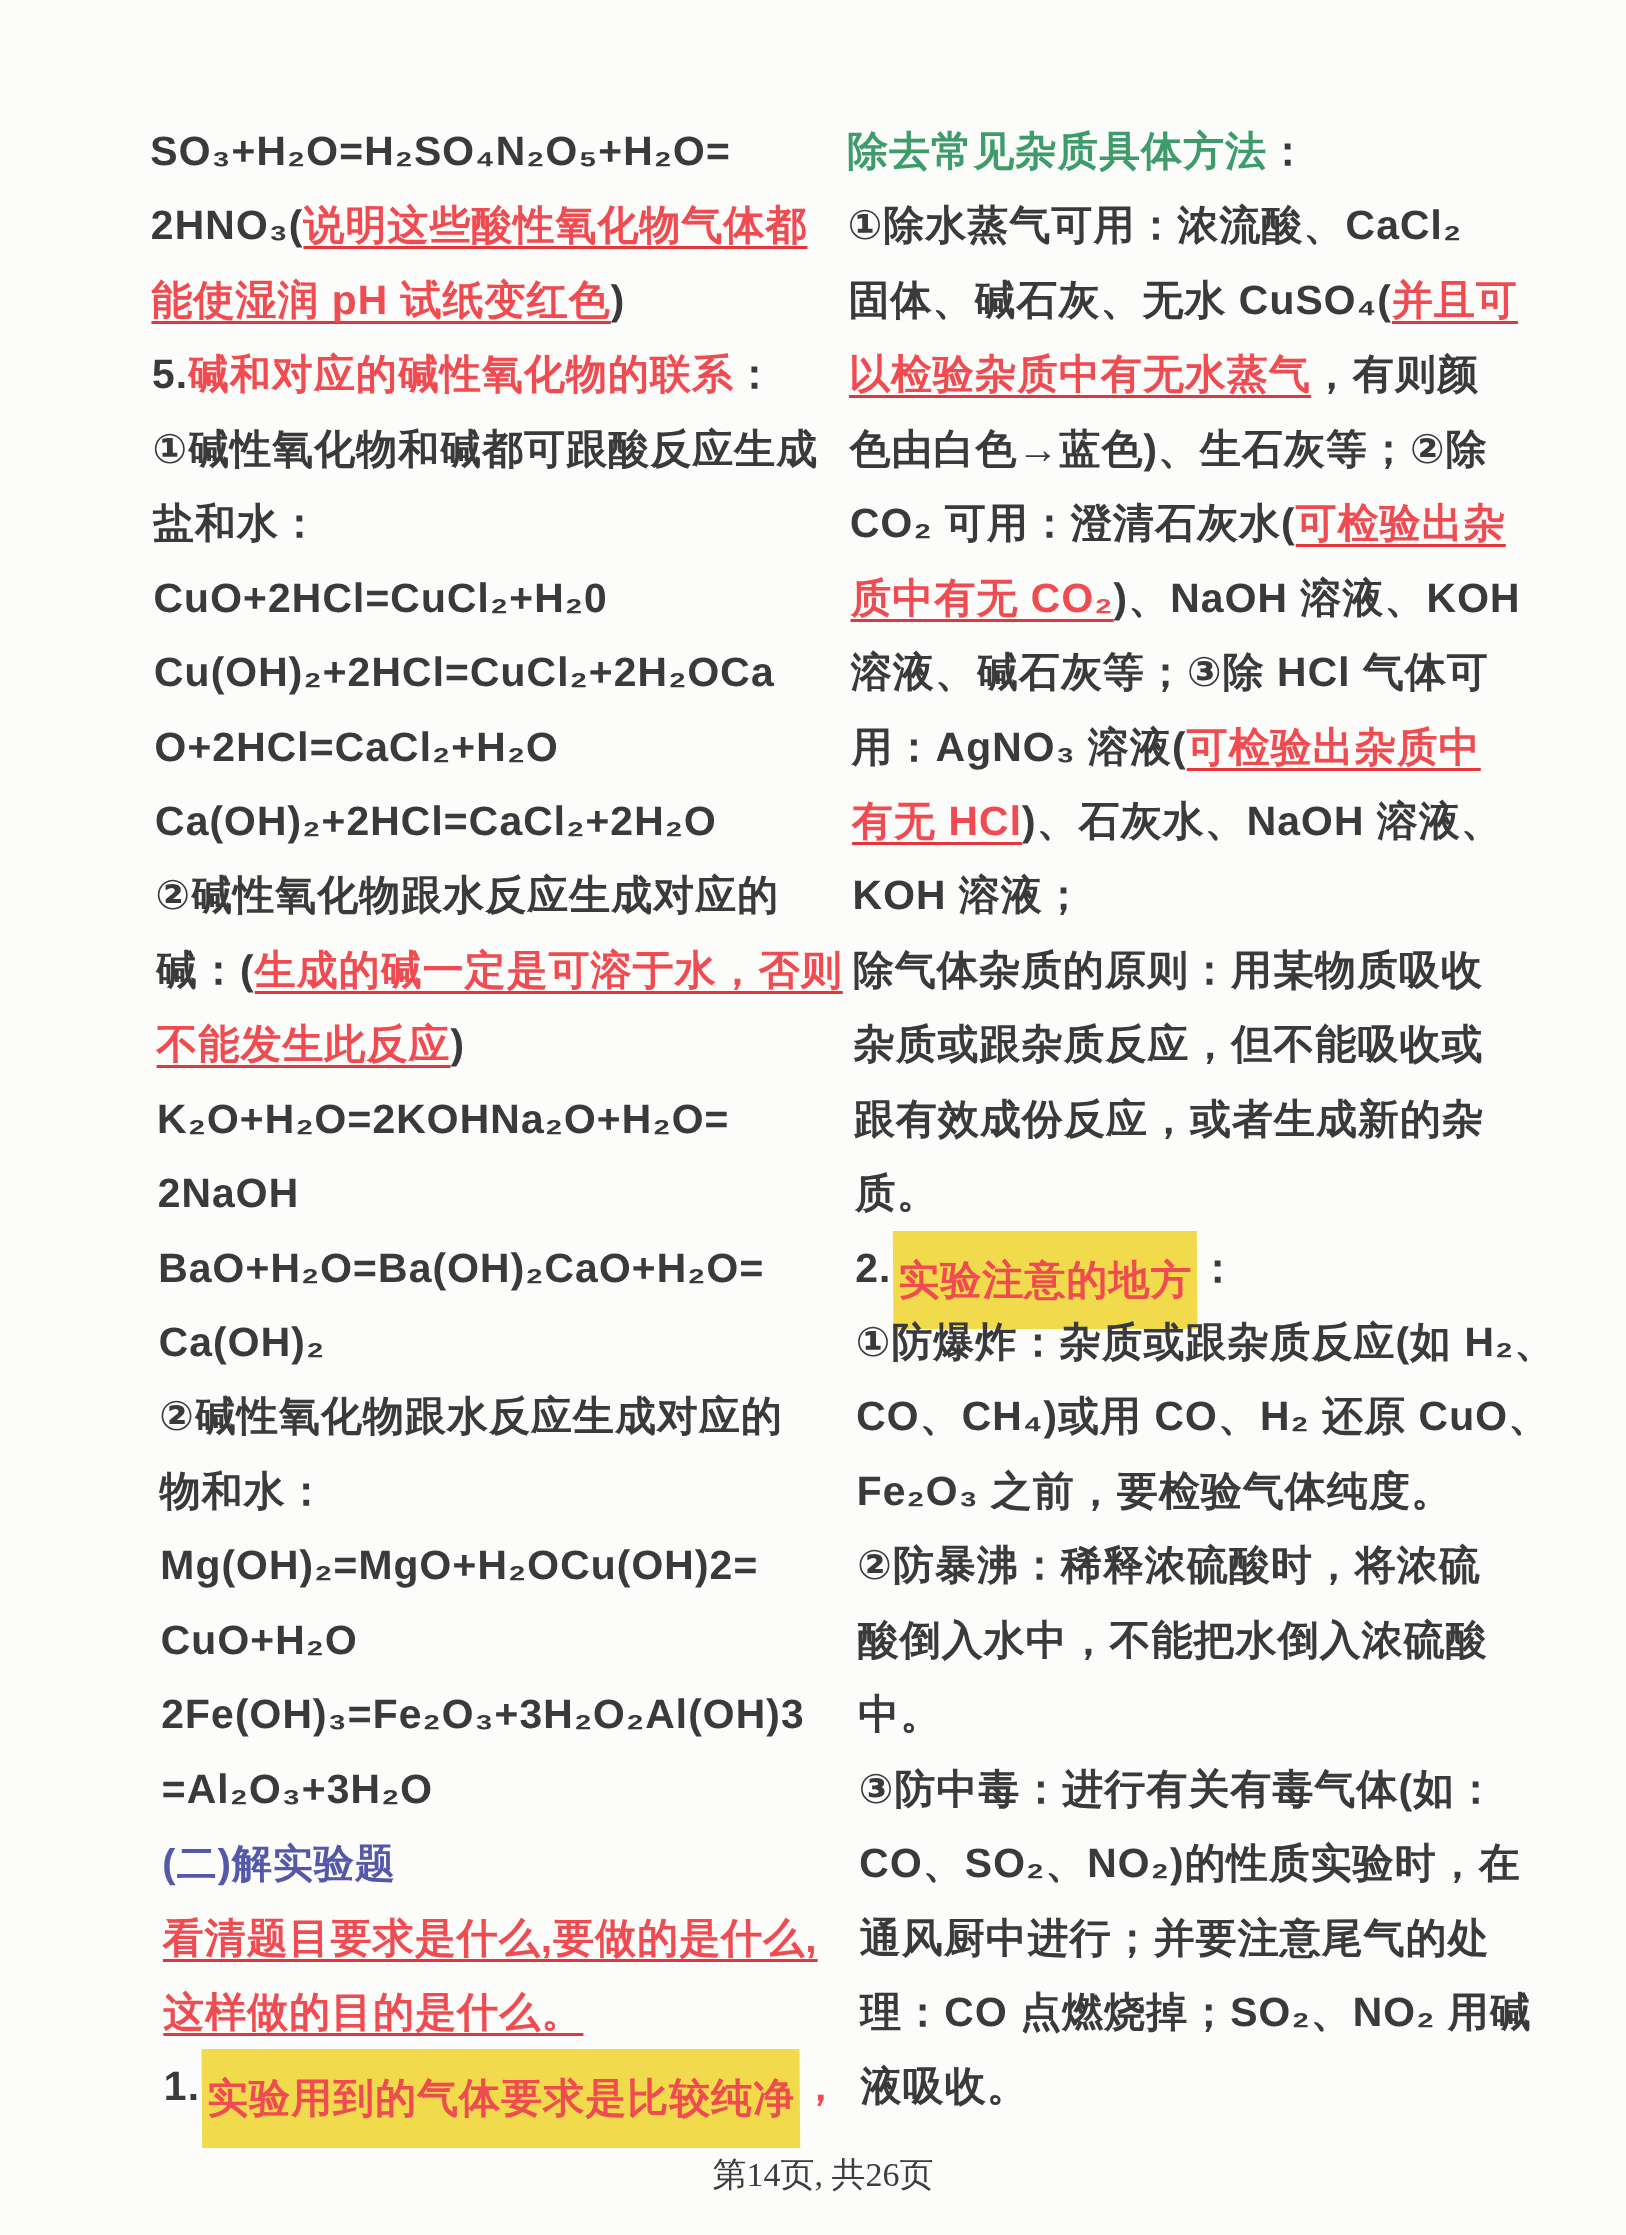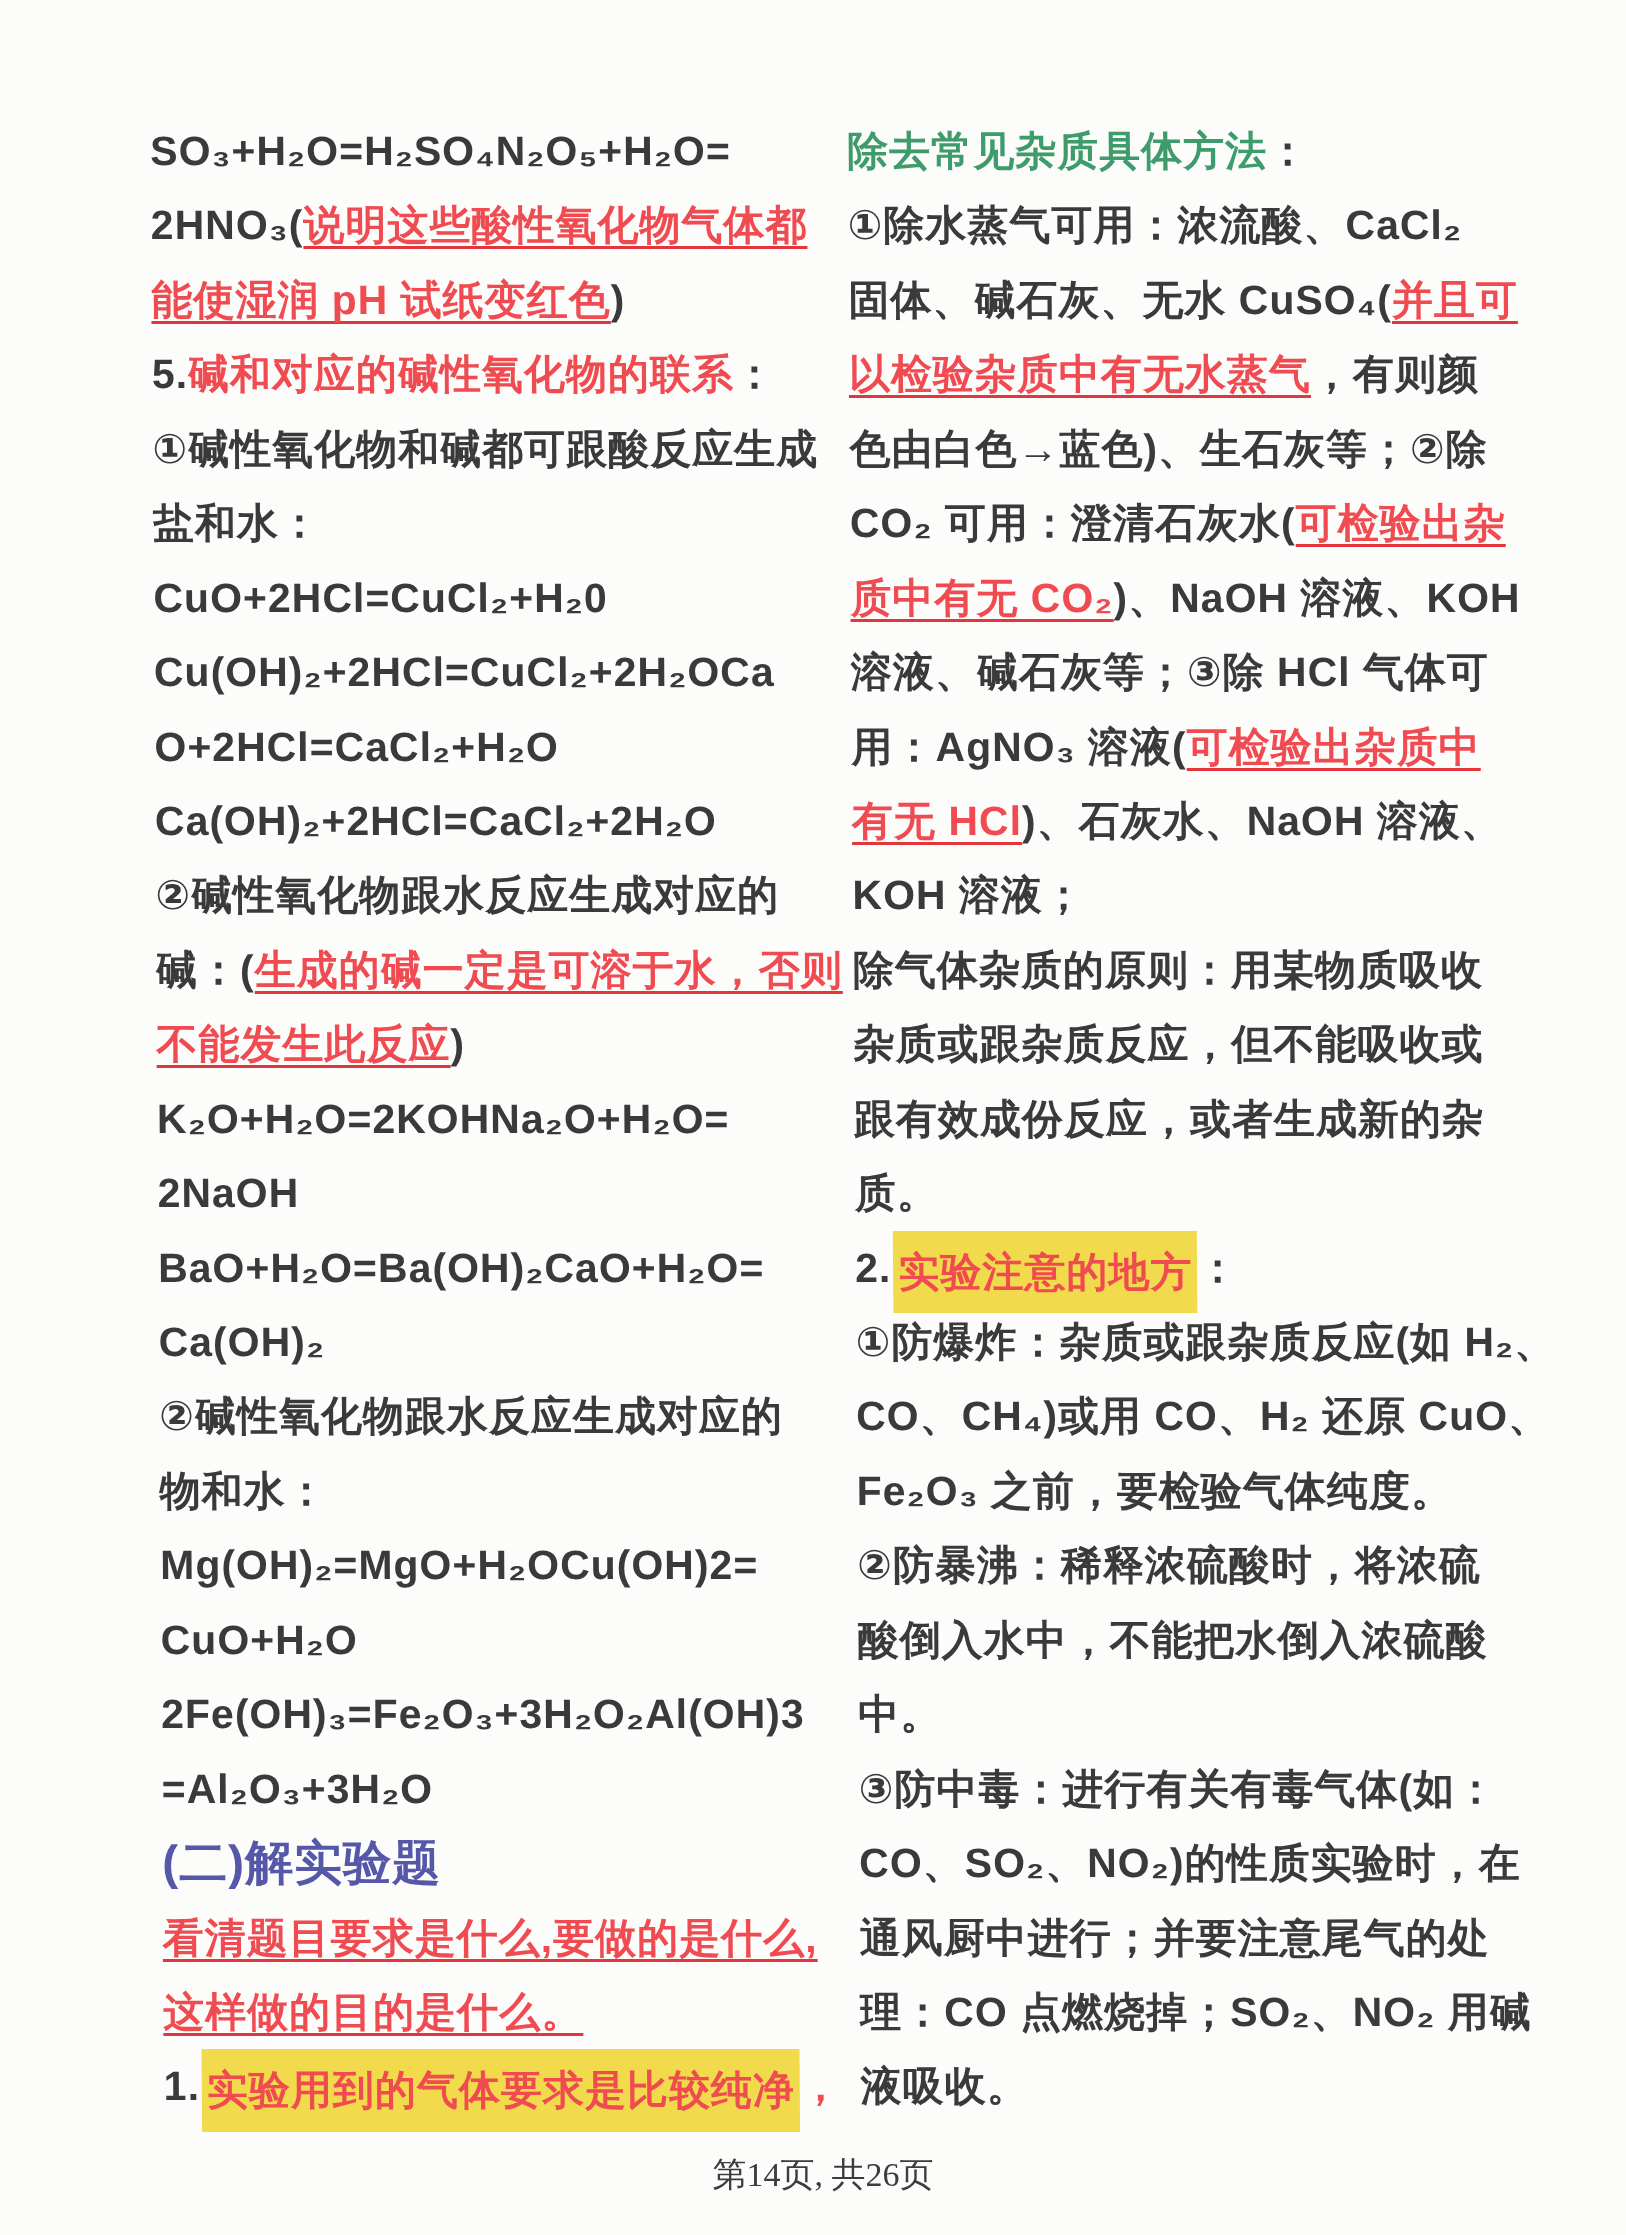--- a/index.html
+++ b/index.html
@@ -25,25 +25,25 @@
       text-decoration: underline;
       text-decoration-color: var(--underline, #e2353c);
       text-decoration-thickness: 3px;
       text-underline-offset: 7px;
       text-decoration-skip-ink: none;
       margin-top: 13px;
     }
     .hl {
       display: inline-block; vertical-align: top;
       height: 74.45px; line-height: 74.45px;
-      padding: 4px 5px; margin-left: 2px;
+      padding: 12px 5px; margin-left: 2px;
       background: var(--highlight, #f1db4c);
     }
     .green { color: var(--green, #3e9b6b); text-align: center; }
-    .purple { color: var(--purple, #5558a8); font-size: 48px; }
+    .purple { color: var(--purple, #5558a8); font-size: 40px; }
     .footer {
       position: absolute; top: 2153px; left: 0; width: 1646px;
       text-align: center; line-height: 44px;
       font-family: "Liberation Serif", "DejaVu Serif", serif;
       font-size: 34px; color: #3d3d3d;
     }
   </style>
 </head>
 <body>
 

